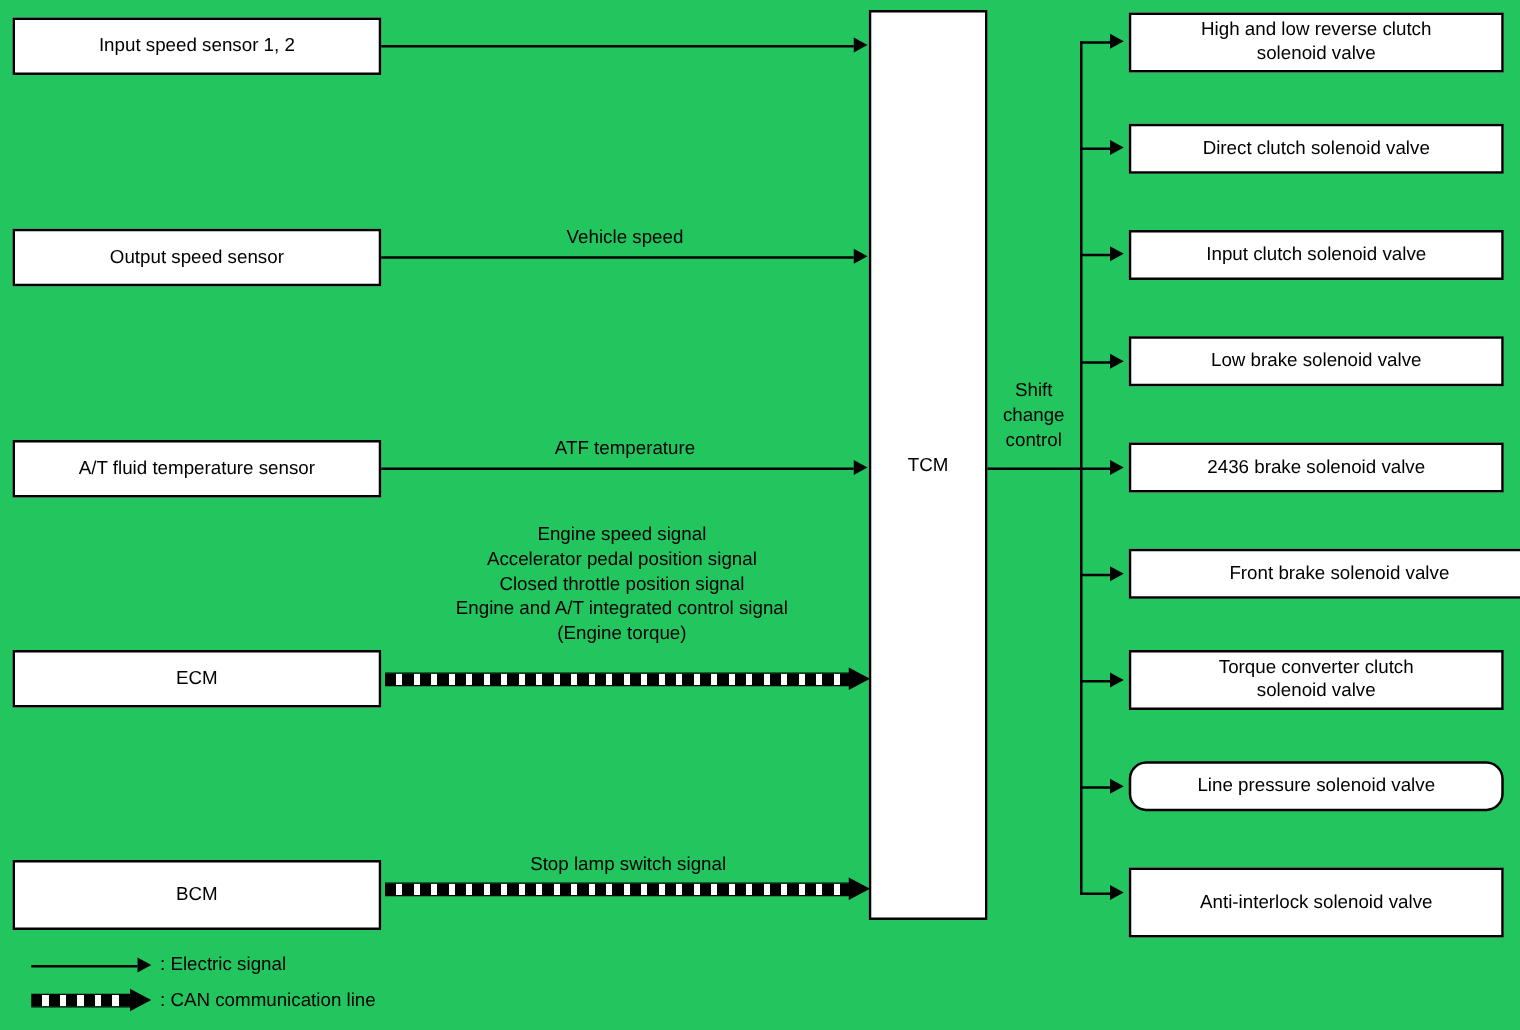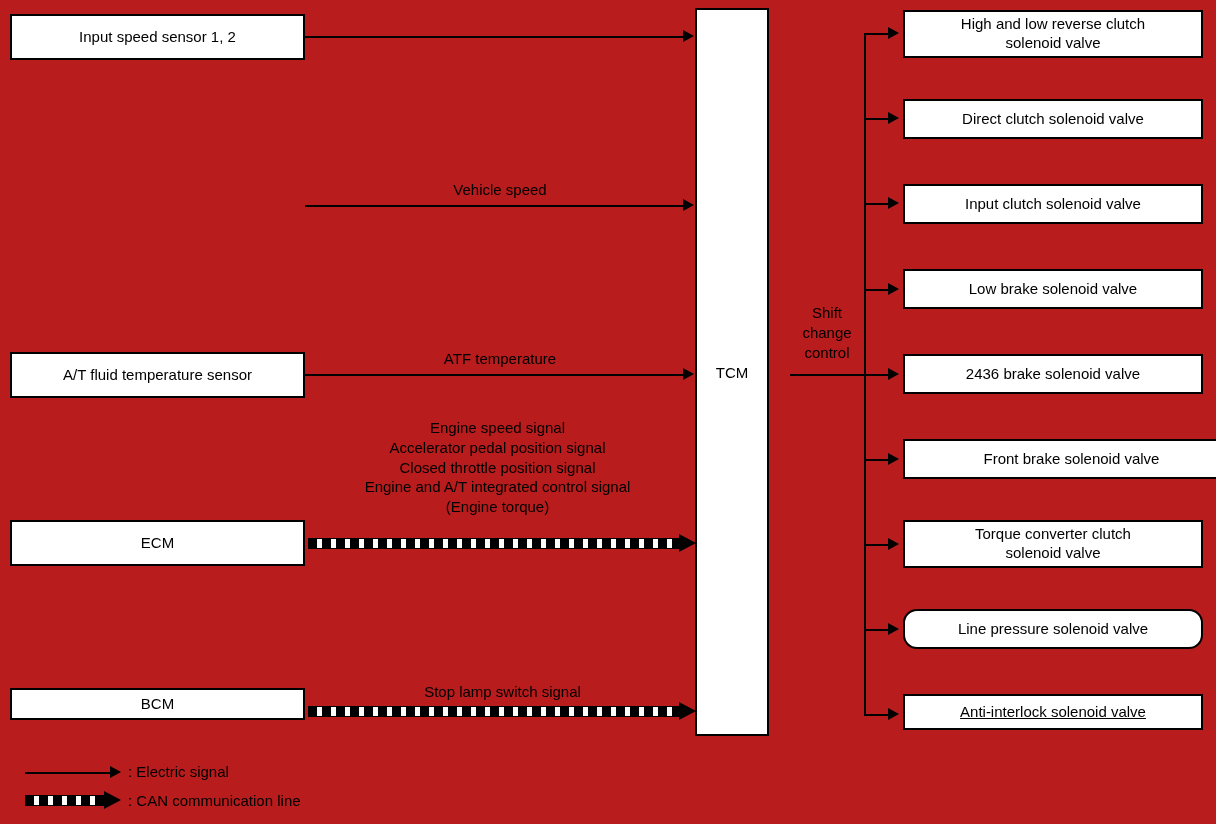--- a/index.html
+++ b/index.html
@@ -8,21 +8,21 @@
     background: #ffffff;
   }
   body {
     font-family: "Liberation Sans", sans-serif;
     color: #000000;
   }
   #canvas {
     position: relative;
     width: 1216px;
     height: 824px;
-    background: #b91c1c;
+    background: #22c55e;
     overflow: hidden;
   }
   .box {
     position: absolute;
     border: 2px solid #000000;
     background: #ffffff;
     box-sizing: border-box;
     display: flex;
     align-items: center;
     justify-content: center;
@@ -95,34 +95,37 @@
 </style>
 </head>
 <body>
 
 <div id="canvas">
 
   <div class="box" style="left:10px; top:14px; width:295px; height:46px;">
     <span>Input speed sensor 1, 2</span>
   </div>
 
+  <div class="box" style="left:10px; top:183px; width:295px; height:46px;">
+    <span>Output speed sensor</span>
+  </div>
 
   <div class="box" style="left:10px; top:520px; width:295px; height:46px;">
     <span>ECM</span>
   </div>
 
   <div class="box" style="left:10px; top:352px; width:295px; height:46px;">
     <span>A/T fluid temperature sensor</span>
   </div>
 
-  <div class="box" style="left:10px; top:688px; width:295px; height:32px;">
+  <div class="box" style="left:10px; top:688px; width:295px; height:56px;">
     <span>BCM</span>
   </div>
 
-  <div class="tcm-box" style="left:695px; top:8px; width:74px; height:728px;">
+  <div class="tcm-box" style="left:695px; top:8px; width:95px; height:728px;">
     <span>TCM</span>
   </div>
 
   <div class="label" style="left: 793px; top: 303px; width: 68px; white-space: pre-line;"><span style="white-space: pre-line;">Shift
 change
 control</span></div>
 
   <div class="hline" style="left:305px; top:36px; width:378px;"></div>
   <div class="arrow-r" style="left:683px; top:30px;"></div>
 
@@ -203,21 +206,21 @@
 
   <div class="box" style="left:903px; top:520px; width:300px; height:48px;">
     <span style="white-space:pre-line;">Torque converter clutch
 solenoid valve</span>
   </div>
 
   <div class="box" style="left:903px; top:609px; width:300px; height:40px;border-radius:14px;">
     <span style="white-space:pre-line;">Line pressure solenoid valve</span>
   </div>
 
-  <div class="box" style="left:903px; top:694px; width:300px; height:36px;text-decoration:underline;">
+  <div class="box" style="left:903px; top:694px; width:300px; height:56px;">
     <span style="white-space:pre-line;">Anti-interlock solenoid valve</span>
   </div>
 
   <div class="hline" style="left:25px; top:772px; width:85px;"></div>
   <div class="arrow-r" style="left:110px; top:766px;"></div>
   <div class="legend-text" style="left:128px; top:763px;"><span>: Electric signal</span></div>
 
   <div class="can-line" style="left:25px; top:795px; width:83px;"></div>
   <div class="can-arrow" style="left:104px; top:791px;"></div>
   <div class="legend-text" style="left:128px; top:792px;"><span>: CAN communication line</span></div>

